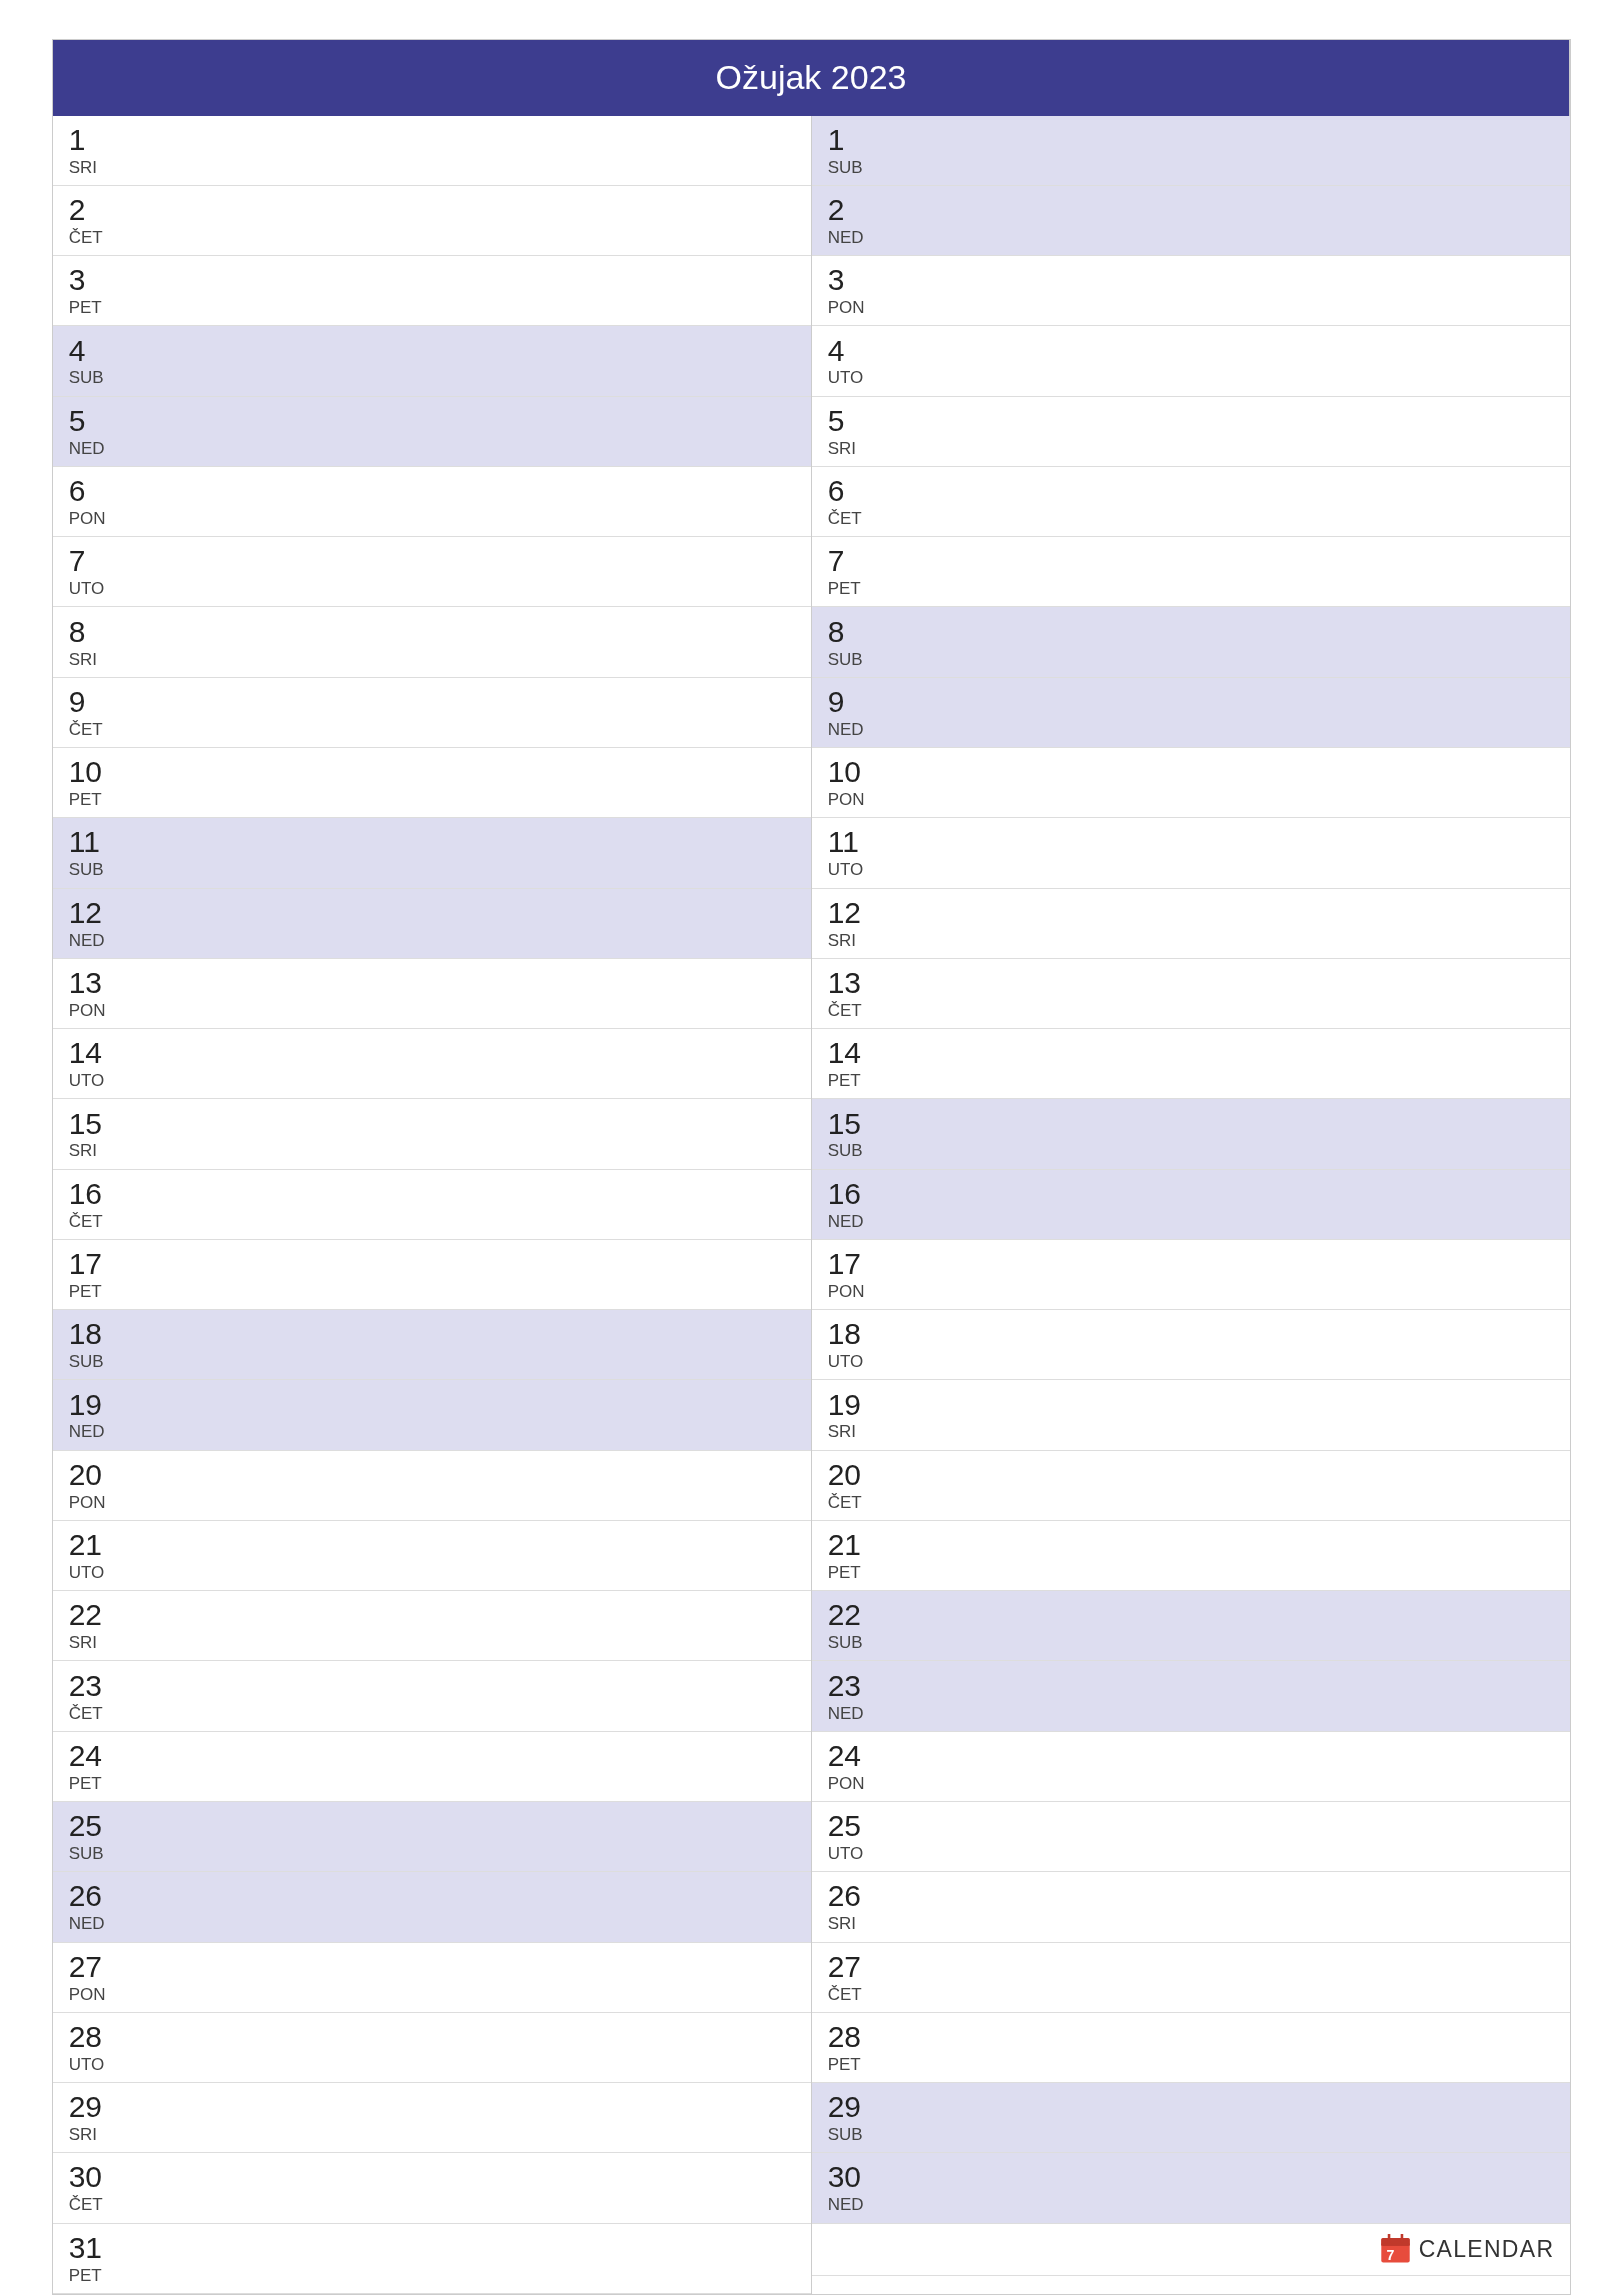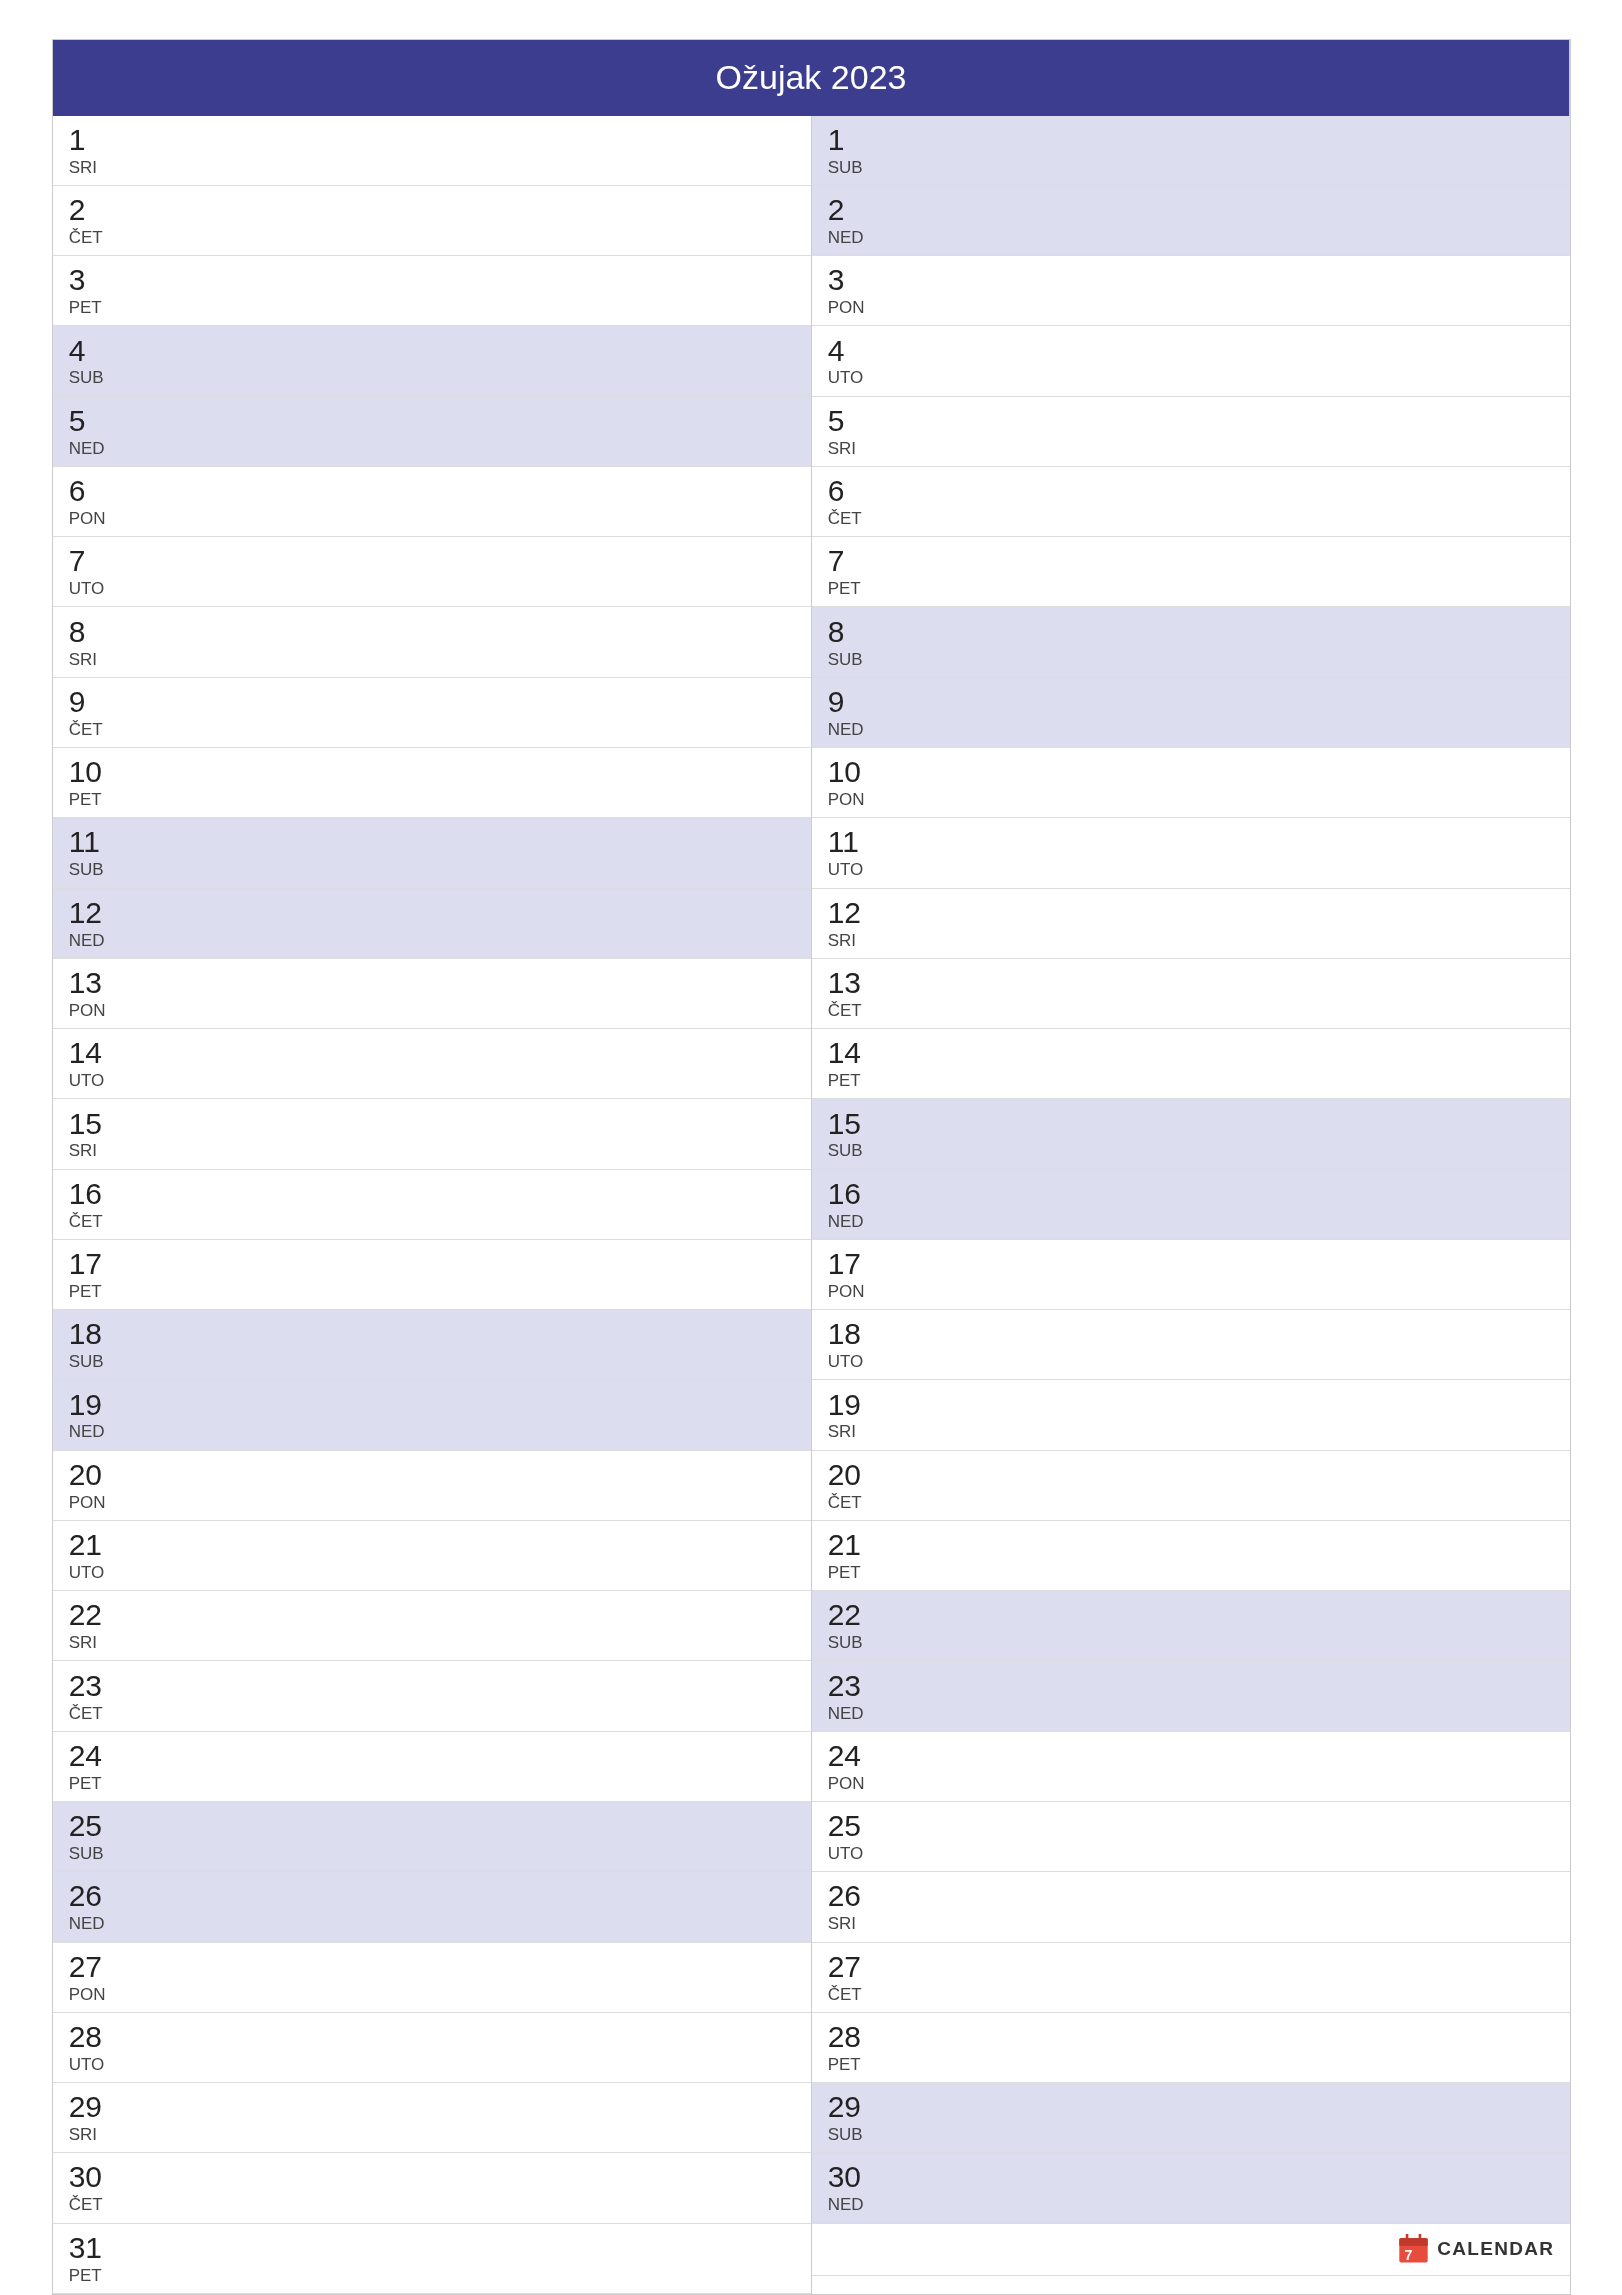--- a/index.html
+++ b/index.html
@@ -85,22 +85,22 @@
       align-items: center;
       gap: 7.9px;
     }
 
     .brand-icon {
       width: 31px;
       height: 31px;
     }
 
     .brand-text {
-      font-size: 19px;
-      font-weight: bold;
+      font-size: 23px;
+      font-weight: normal;
       color: #333333;
       letter-spacing: 1.3px;
     }
 
     .calendar-grid {
       display: flex;
       width: 100%;
     }
 
     .left-column {

